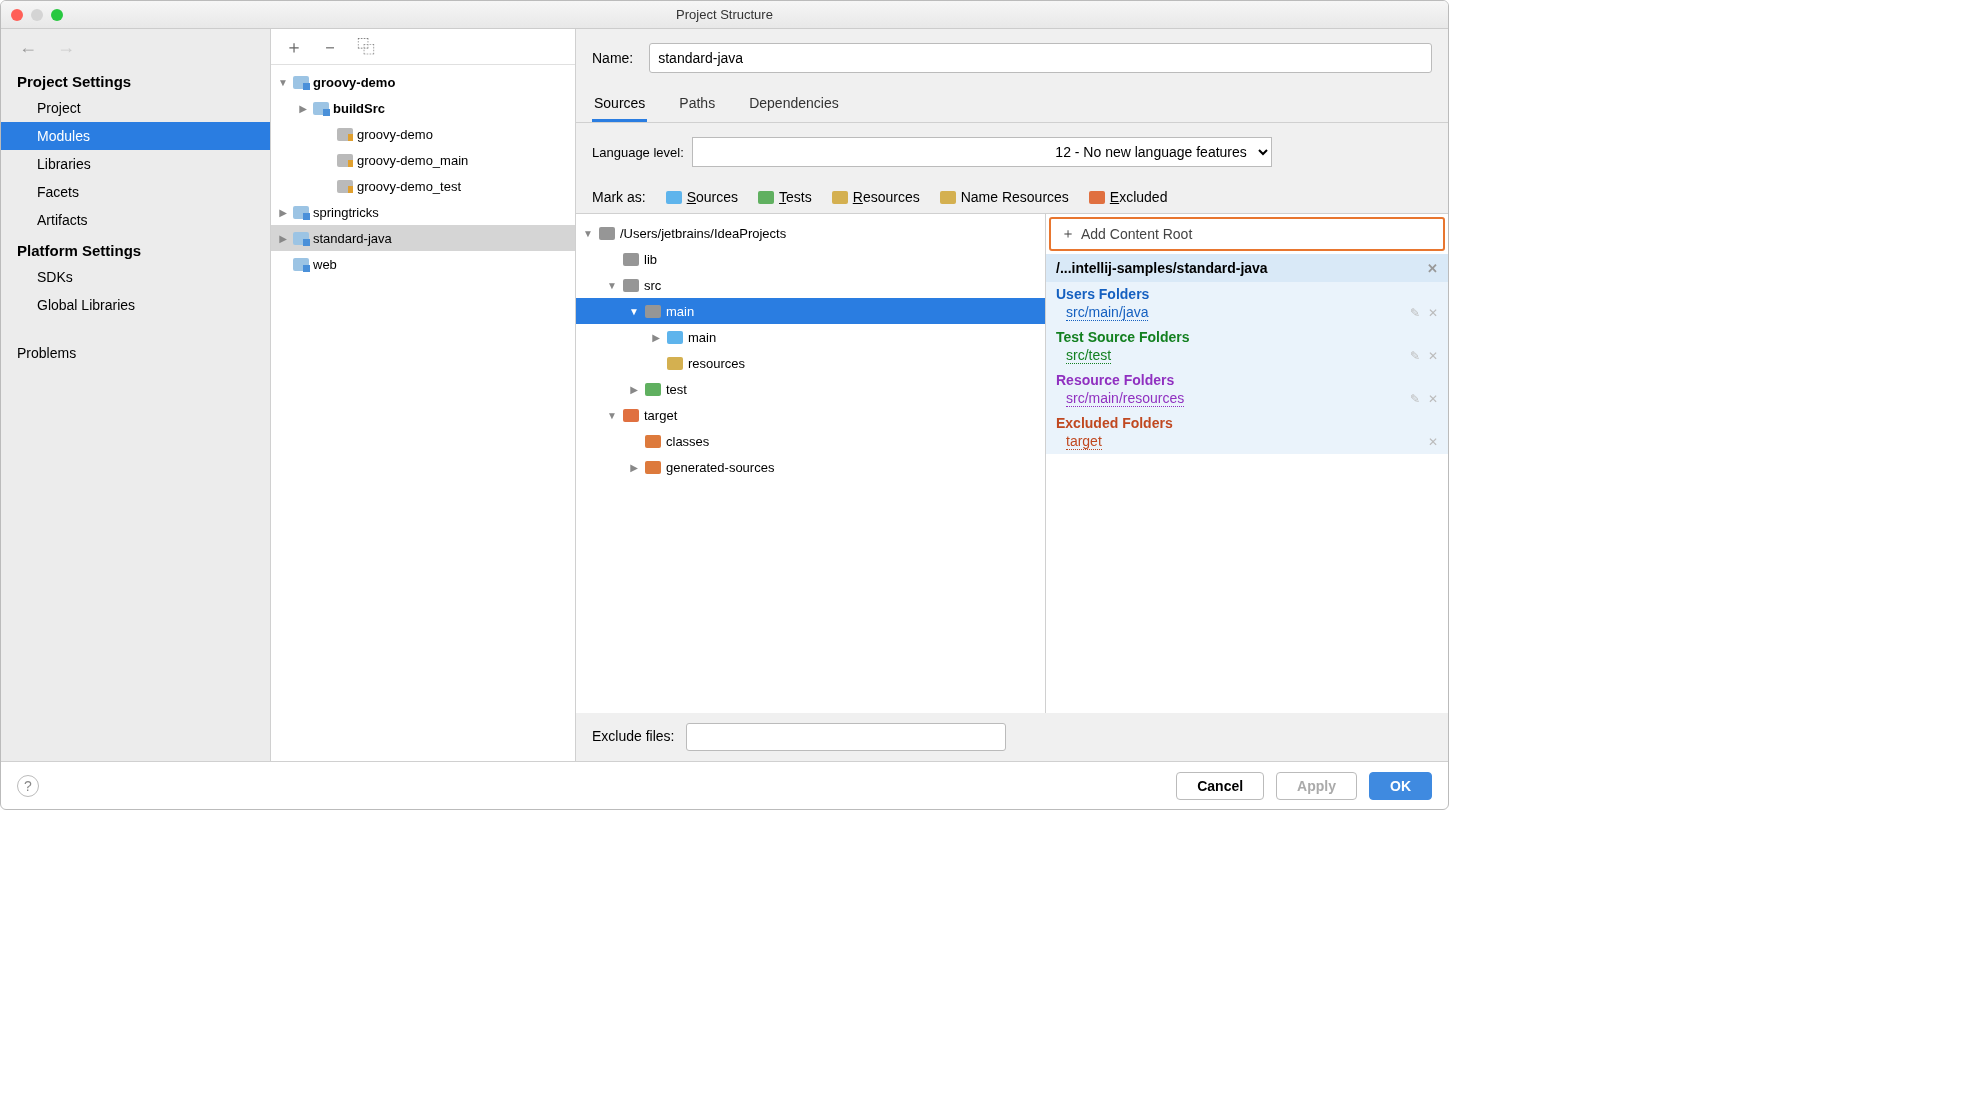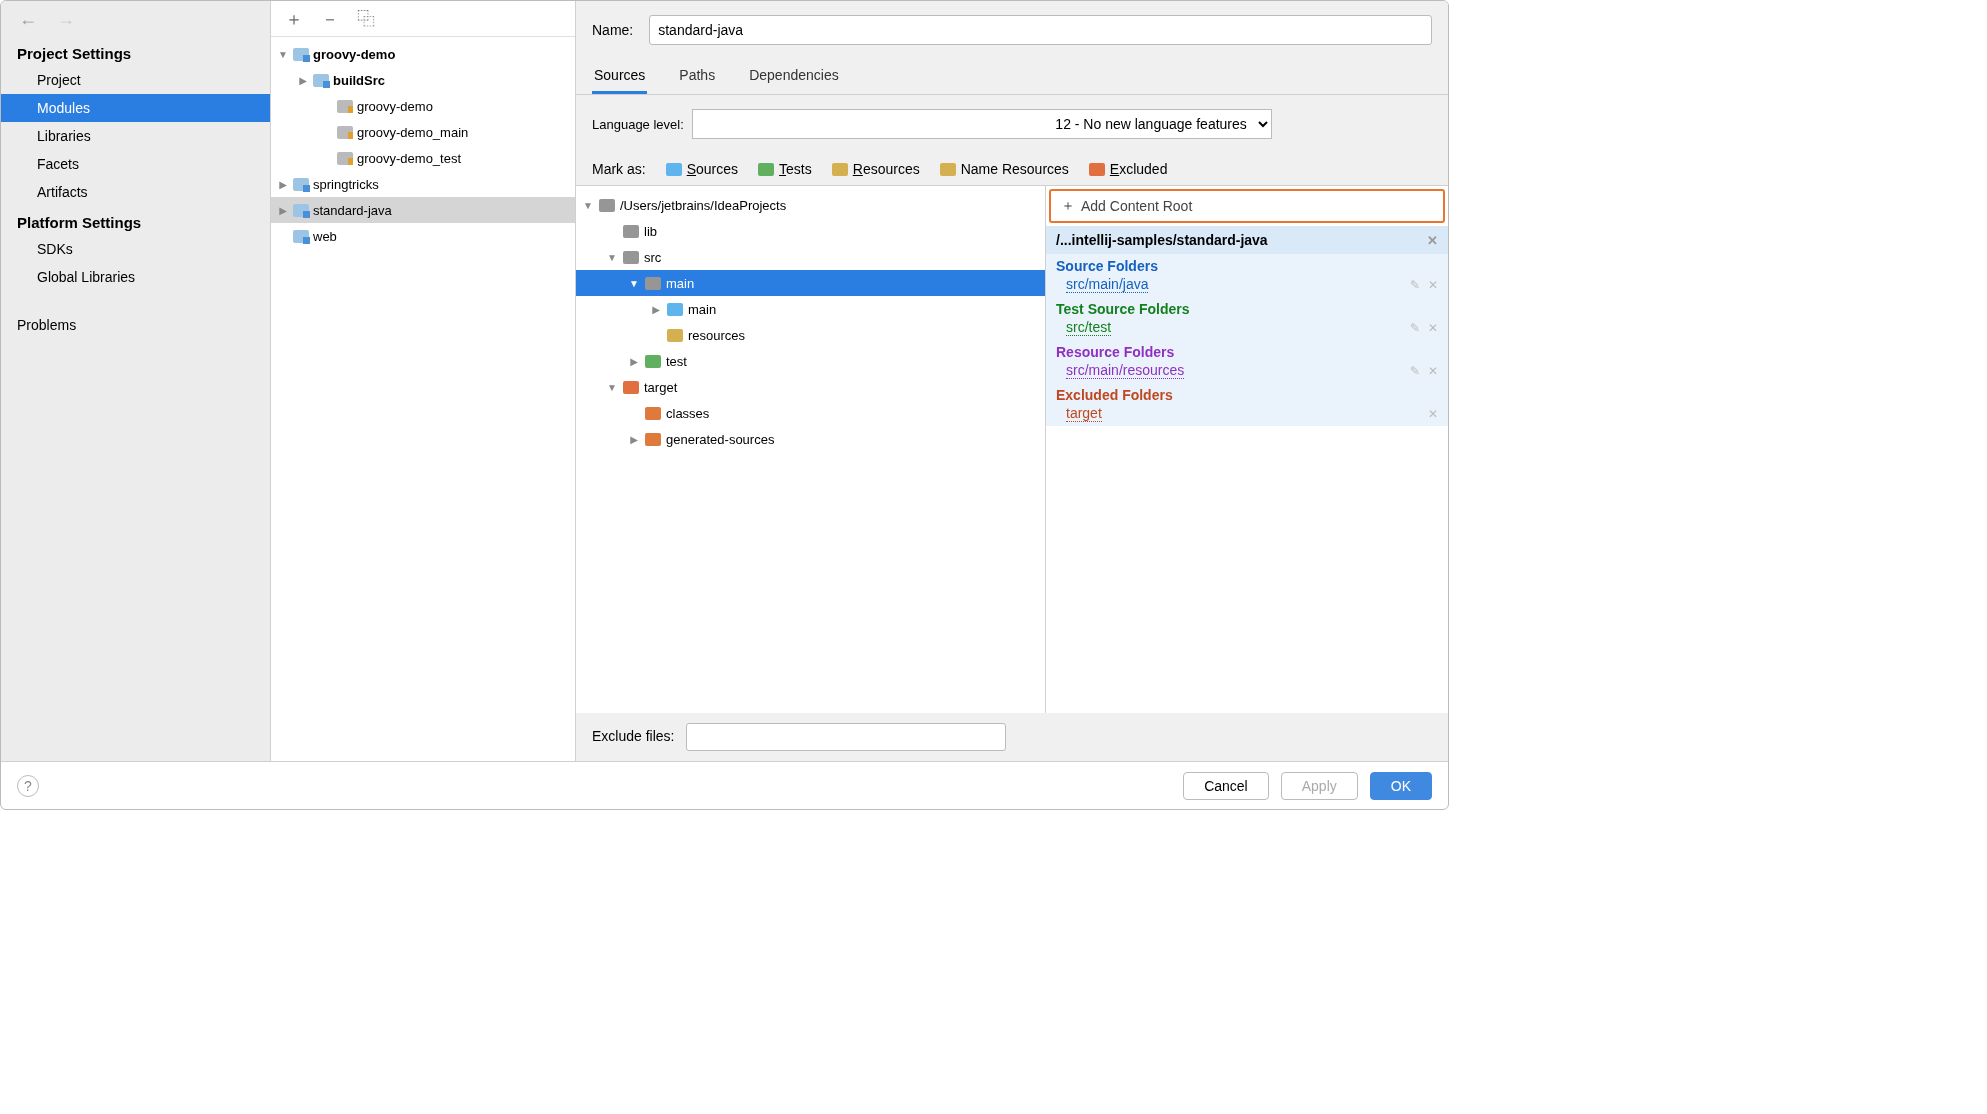--- a/index.html
+++ b/index.html
@@ -75,34 +75,42 @@
 
 .excludebar { background: #f0f0f0; padding: 10px 16px; display: flex; gap: 12px; align-items: flex-start; }
 .excludebar label { padding-top: 5px; font-size: 14px; }
 .excludebar .col { flex: 1; }
 .excludebar input { width: 100%; max-width: 320px; height: 28px; border: 1px solid #bbb; border-radius: 3px; }
 .excludebar .hint { font-size: 13px; color: #888; margin-top: 6px; max-width: 320px; }
 
 .footer { height: 48px; border-top: 1px solid #d0d0d0; display: flex; align-items: center; padding: 0 16px; gap: 12px; }
 .footer .help { width: 22px; height: 22px; border: 1px solid #bbb; border-radius: 50%; display: flex; align-items: center; justify-content: center; color: #888; font-size: 14px; }
 .footer .spacer { flex: 1; }
-.footer button { height: 28px; padding: 0 20px; font-size: 14px; border-radius: 4px; border: 1px solid #bbb; background: #fff; }
+.footer button { height: 28px; padding: 0 20px; font-size: 14px; border-radius: 4px; border: 1px solid #bbb; background: #fff; font-weight: bold; }
 .footer button.primary { background: #3f8ae0; color: #fff; border-color: #3f8ae0; }
 .footer button:disabled { color: #aaa; }
 
 .mod-icon { width:16px; height:13px; background:#9cc4e4; border-radius:2px; position:relative; display:inline-block;}
 .mod-icon::after { content:''; position:absolute; bottom:-1px; right:-1px; width:7px; height:7px; background:#4a90d9; }
 .dir-icon { width:16px; height:13px; background:#bababa; border-radius:2px; display:inline-block; position:relative;}
 .dir-icon.small-ind::after { content:''; position:absolute; bottom:0; right:0; width:5px; height:7px; background:#e0a030; }
 .underline-char { text-decoration: underline; }
 </style>
 </head>
 <body>
 
 <div class="window">
+  <div class="titlebar">
+    <div class="traffic">
+      <div class="dot close"></div>
+      <div class="dot min"></div>
+      <div class="dot max"></div>
+    </div>
+    <div class="title">Project Structure</div>
+  </div>
 
   <div class="body">
 
     <div class="sidebar">
       <div class="navarrows">
         <span>←</span>
         <span style="color:#ccc">→</span>
       </div>
       <div id="sidebar-content">
           <div class="section-h">Project Settings</div>
@@ -266,21 +274,21 @@
             <span>＋</span>
             <span>Add Content Root</span>
           </div>
           <div class="rootblock">
             <div class="rootheader">
               <span>/...intellij-samples/standard-java</span>
               <span class="x">✕</span>
             </div>
             <div id="folder-groups">
                 <div class="folder-sec c-source">
-                  <div class="h">Source Folders</div>
+                  <div class="h">Users Folders</div>
                   <div class="item">
                     <span class="txt">src/main/java</span>
                     <span class="controls">
                       <span>✎</span>
                       <span>✕</span>
                     </span>
                   </div>
                 </div>
                 <div class="folder-sec c-test">
                   <div class="h">Test Source Folders</div>

